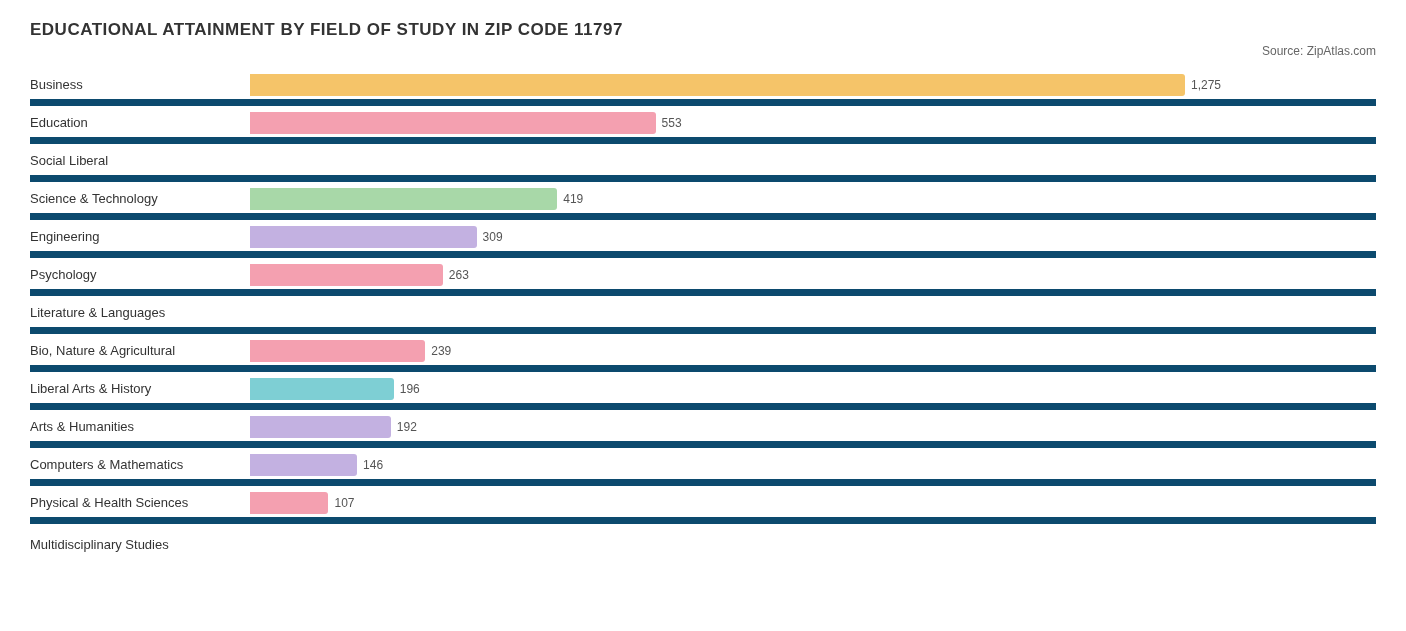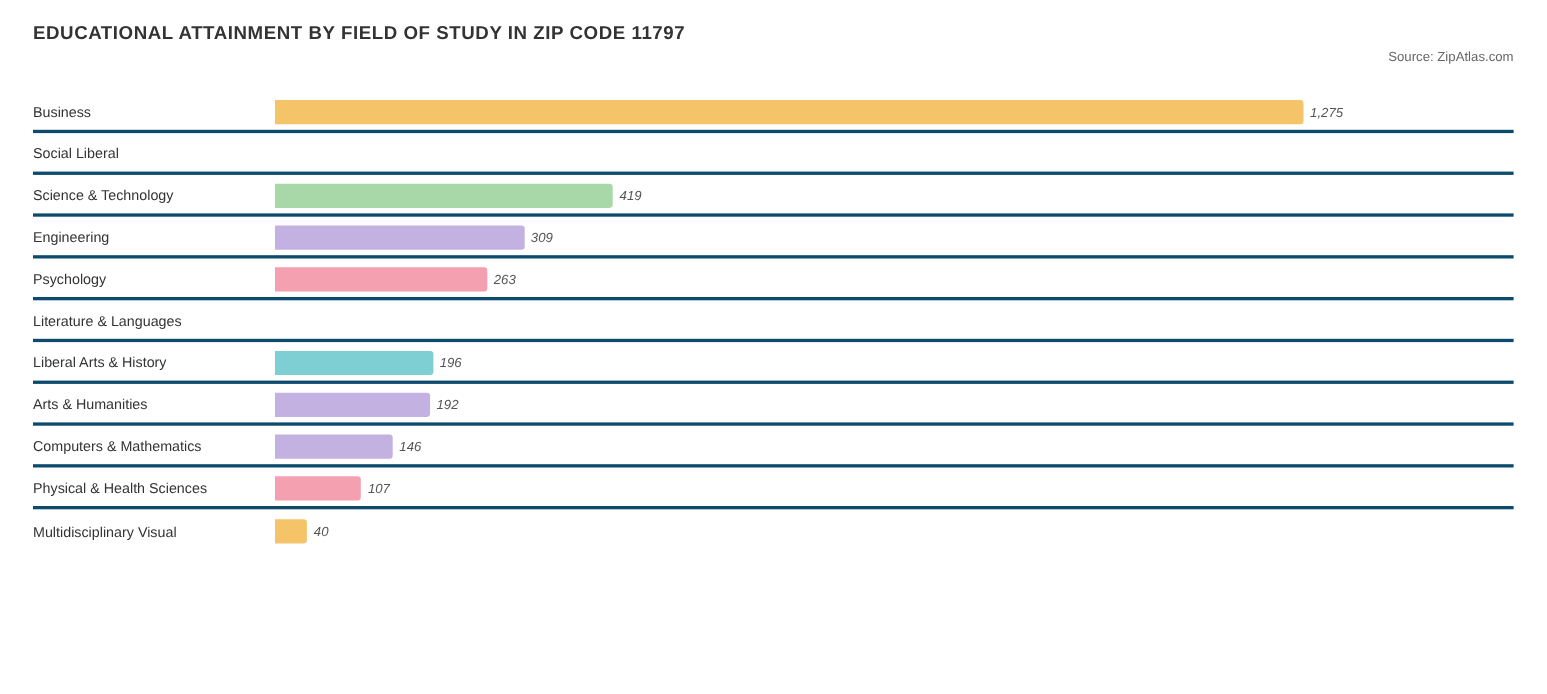--- a/index.html
+++ b/index.html
@@ -15,51 +15,50 @@
       font-weight: bold;
       color: #333;
       text-transform: uppercase;
       letter-spacing: 0.5px;
       margin-bottom: 4px;
     }
     .source {
       font-size: 12px;
       color: #666;
       text-align: right;
-      margin-bottom: 27px;
+      margin-bottom: 12px;
     }
     .chart-container {
       position: relative;
       width: 100%;
     }
     .bar-row {
       display: flex;
       align-items: center;
       margin-bottom: 2px;
       height: 36px;
-      border-bottom: 3px solid #0c4a6e;
+      border-bottom: 7px solid #0c4a6e;
     }
     .bar-row:last-of-type {
       border-bottom: none;
     }
     .label {
       width: 220px;
       min-width: 220px;
       font-size: 13px;
       color: #333;
       padding-right: 8px;
       text-align: left;
     }
     .bar-area {
       flex: 1;
       position: relative;
       height: 22px;
       display: flex;
       align-items: center;
-      font-style: italic;
     }
     .bar {
       height: 22px;
       border-radius: 0 3px 3px 0;
       position: relative;
     }
     .bar-value {
       font-size: 12px;
       color: #555;
       margin-left: 6px;
@@ -72,20 +71,27 @@
 <div class="chart-title">EDUCATIONAL ATTAINMENT BY FIELD OF STUDY IN ZIP CODE 11797</div>
 <div class="source">Source: ZipAtlas.com</div>
 
 <div class="chart-container" id="chart-container">
 
 <div class="bar-row">
       <div class="label">Business</div>
       <div class="bar-area">
         <div class="bar" style="width: 935px; background-color: rgb(245, 196, 105);"></div>
         <span class="bar-value">1,275</span>
+      </div>
+    </div>
+    <div class="bar-row">
+      <div class="label">Education</div>
+      <div class="bar-area">
+        <div class="bar" style="width: 405.533px; background-color: rgb(244, 160, 176);"></div>
+        <span class="bar-value">553</span>
       </div>
     </div>
     <div class="bar-row">
       <div class="label">Social Liberal</div>
     </div>
     <div class="bar-row">
       <div class="label">Science &amp; Technology</div>
       <div class="bar-area">
         <div class="bar" style="width: 307.267px; background-color: rgb(168, 216, 168);"></div>
         <span class="bar-value">419</span>
@@ -102,20 +108,27 @@
       <div class="label">Psychology</div>
       <div class="bar-area">
         <div class="bar" style="width: 192.867px; background-color: rgb(244, 160, 176);"></div>
         <span class="bar-value">263</span>
       </div>
     </div>
     <div class="bar-row">
       <div class="label">Literature &amp; Languages</div>
     </div>
     <div class="bar-row">
+      <div class="label">Bio, Nature &amp; Agricultural</div>
+      <div class="bar-area">
+        <div class="bar" style="width: 175.267px; background-color: rgb(244, 160, 176);"></div>
+        <span class="bar-value">239</span>
+      </div>
+    </div>
+    <div class="bar-row">
       <div class="label">Liberal Arts &amp; History</div>
       <div class="bar-area">
         <div class="bar" style="width: 143.733px; background-color: rgb(126, 207, 212);"></div>
         <span class="bar-value">196</span>
       </div>
     </div>
     <div class="bar-row">
       <div class="label">Arts &amp; Humanities</div>
       <div class="bar-area">
         <div class="bar" style="width: 140.8px; background-color: rgb(195, 177, 225);"></div>
@@ -130,19 +143,15 @@
       </div>
     </div>
     <div class="bar-row">
       <div class="label">Physical &amp; Health Sciences</div>
       <div class="bar-area">
         <div class="bar" style="width: 78.4667px; background-color: rgb(244, 160, 176);"></div>
         <span class="bar-value">107</span>
       </div>
     </div>
     <div class="bar-row">
-      <div class="label">Multidisciplinary Visual</div>
-      <div class="bar-area">
-        <div class="bar" style="width: 29.3333px; background-color: rgb(245, 196, 105);"></div>
-        <span class="bar-value">40</span>
-      </div>
+      <div class="label">Multidisciplinary Studies</div>
     </div>
   </div>
 
 </body></html>

